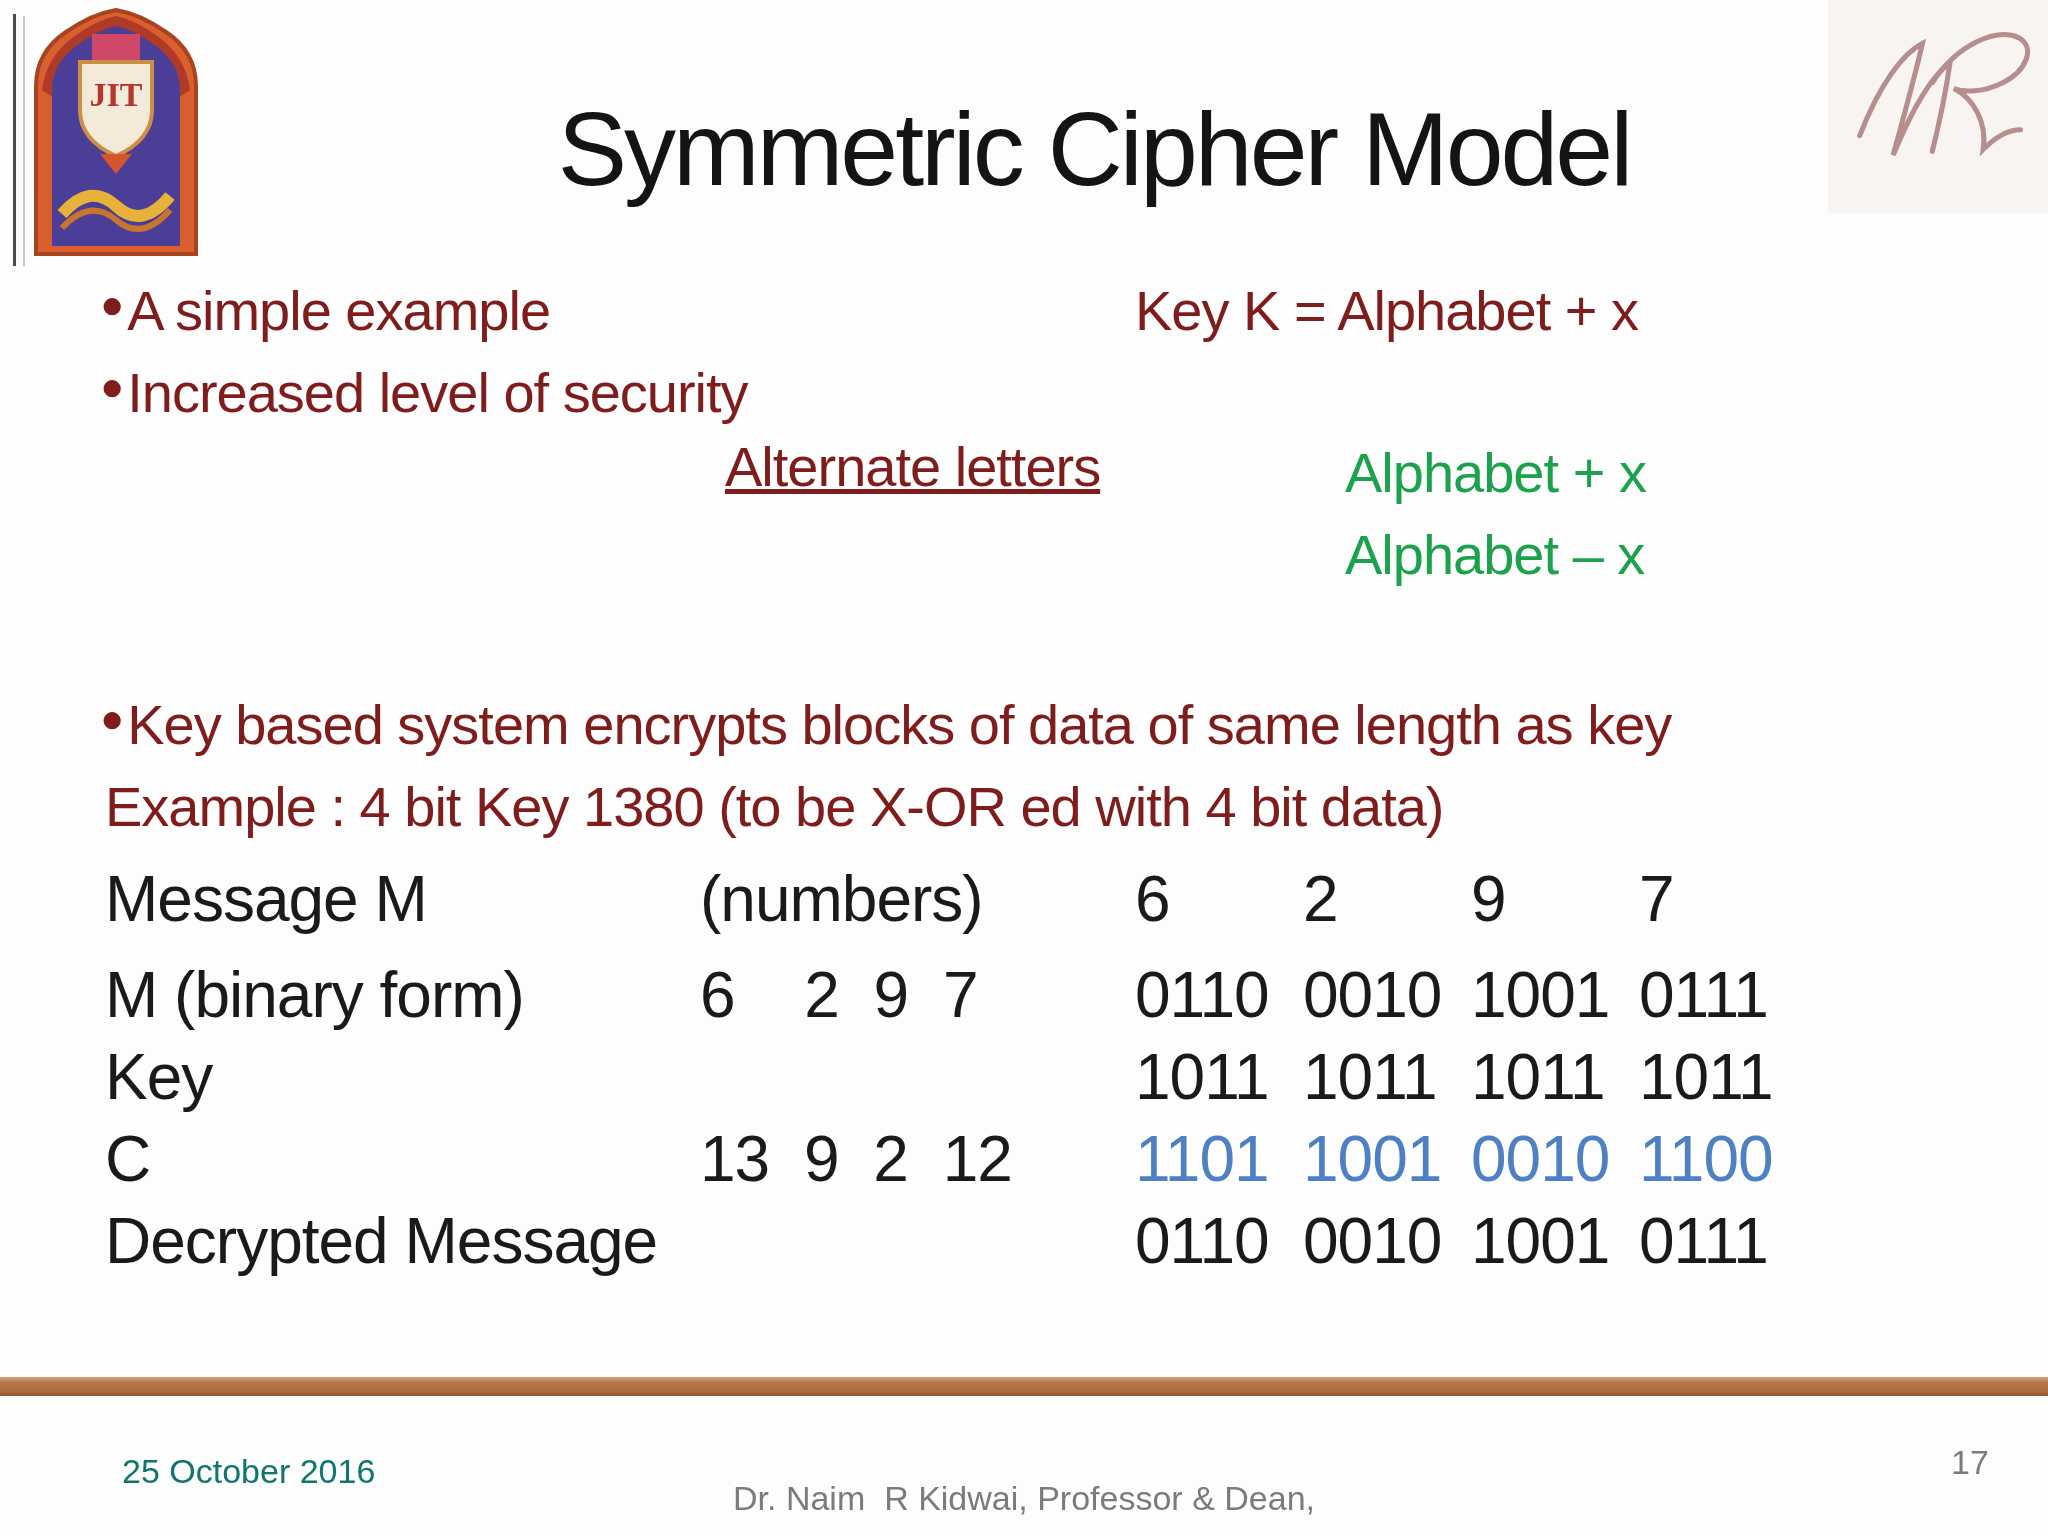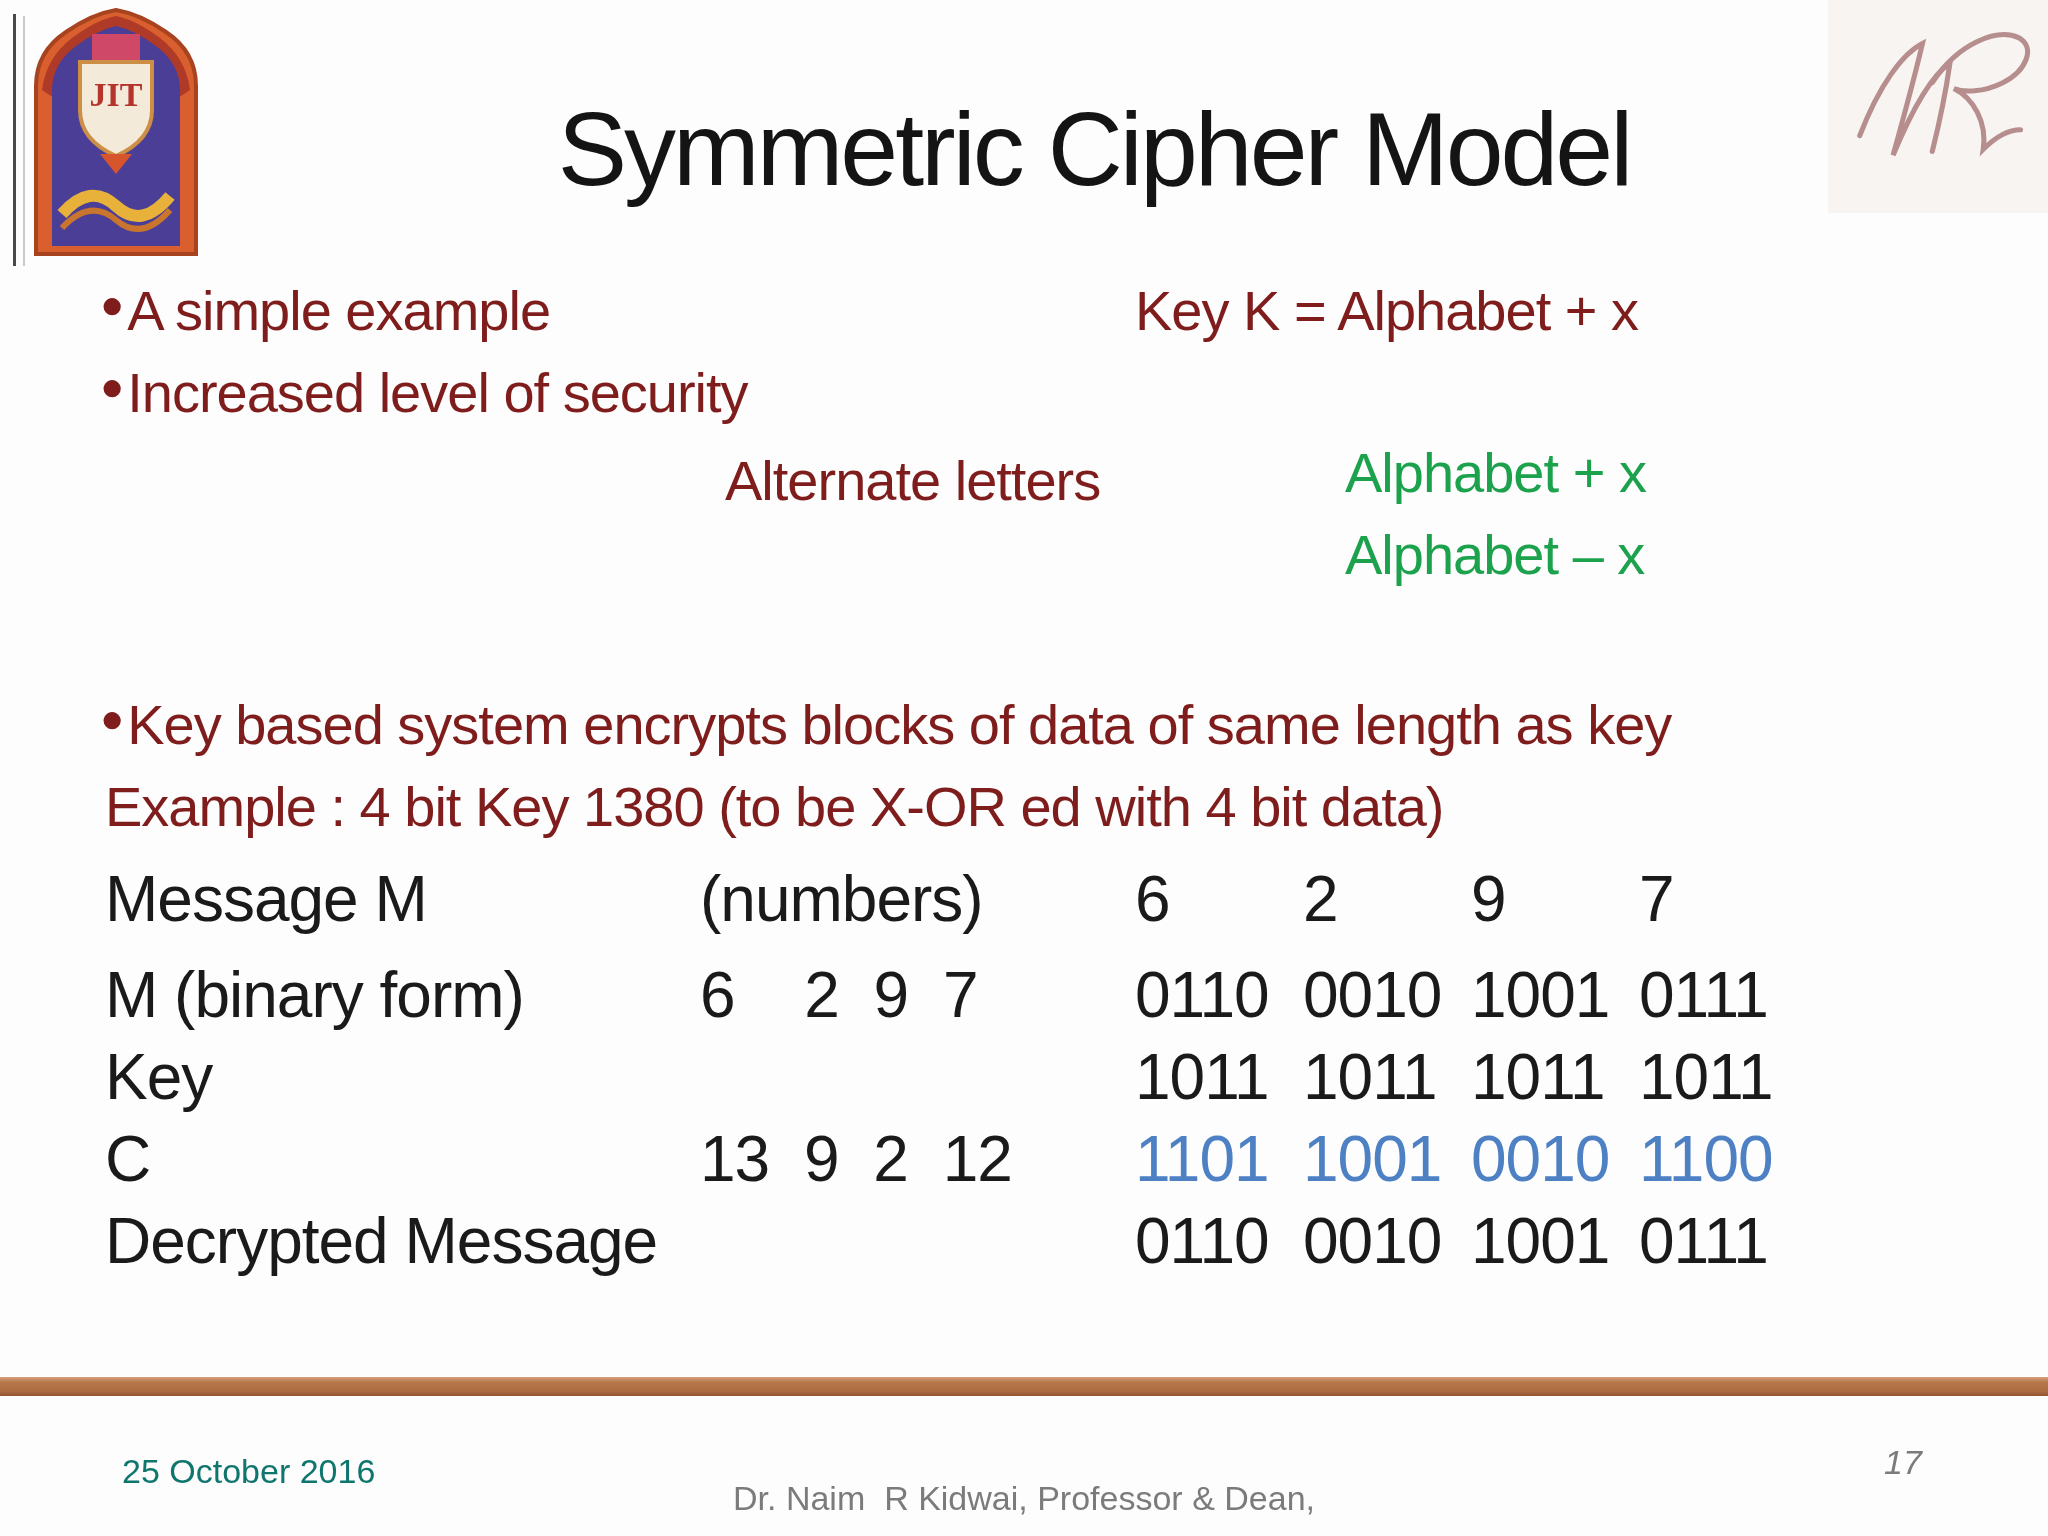--- a/index.html
+++ b/index.html
@@ -47,21 +47,21 @@
   .divider{
     position:absolute;left:0;top:1377px;width:2048px;height:19px;
     background:linear-gradient(#d6a27d 0%, #b5774b 28%, #ad6c40 75%, #8f5631 100%);
   }
   .footer-date{position:absolute;left:122px;top:1452px;font-size:34px;color:#0f766e;}
   .footer-credit{
     position:absolute;left:0;right:0;top:1432px;margin:auto;width:900px;
     text-align:center;font-size:34px;line-height:44px;color:#7b7b7b;white-space:pre-line;
   }
   .footer-credit .l1{white-space:pre;}
-  .footer-page{position:absolute;left:1884px;top:1443px;font-size:34px;color:#7b7b7b;font-style:italic;}
+  .footer-page{position:absolute;left:1951px;top:1443px;font-size:34px;color:#7b7b7b;}
 </style>
 </head>
 <body>
 
 <div class="slide">
 
   <div class="edge-line"></div>
   <div class="edge-line2"></div>
 
   <svg class="logo" viewBox="0 0 86 127">
@@ -85,21 +85,21 @@
       <path d="M43,33 C56,13 76,5 87,10 C96,15 91,27 79,33 C69,38 59,38 54,36 C64,41 71,53 69,67 C75,61 82,57 88,57"></path>
     </g>
   </svg>
 
   <div class="txt" style="left:100px;top:278px;"><span class="bullet-dot">●</span><span>A simple example</span></div>
 
   <div class="txt" style="left:1135px;top:278px;">Key K = Alphabet + x</div>
 
   <div class="txt" style="left:100px;top:360px;"><span class="bullet-dot">●</span><span>Increased level of security</span></div>
 
-  <div class="txt" style="left:725px;top:448px;">Alternate letters</div>
+  <div class="txt" style="left:725px;top:434px;text-decoration:underline;">Alternate letters</div>
   <div class="txt green" style="left:1345px;top:440px;">Alphabet + x</div>
   <div class="txt green" style="left:1345px;top:522px;">Alphabet – x</div>
 
   <div class="txt" style="left:100px;top:692px;"><span class="bullet-dot">●</span><span>Key based system encrypts blocks of data of same length as key</span></div>
   <div class="txt" style="left:105px;top:774px;">Example : 4 bit Key 1380 (to be X-OR ed with 4 bit data)</div>
 
   <div class="xor-table">
 
     <div class="trow first">
       <span>Message M</span>

